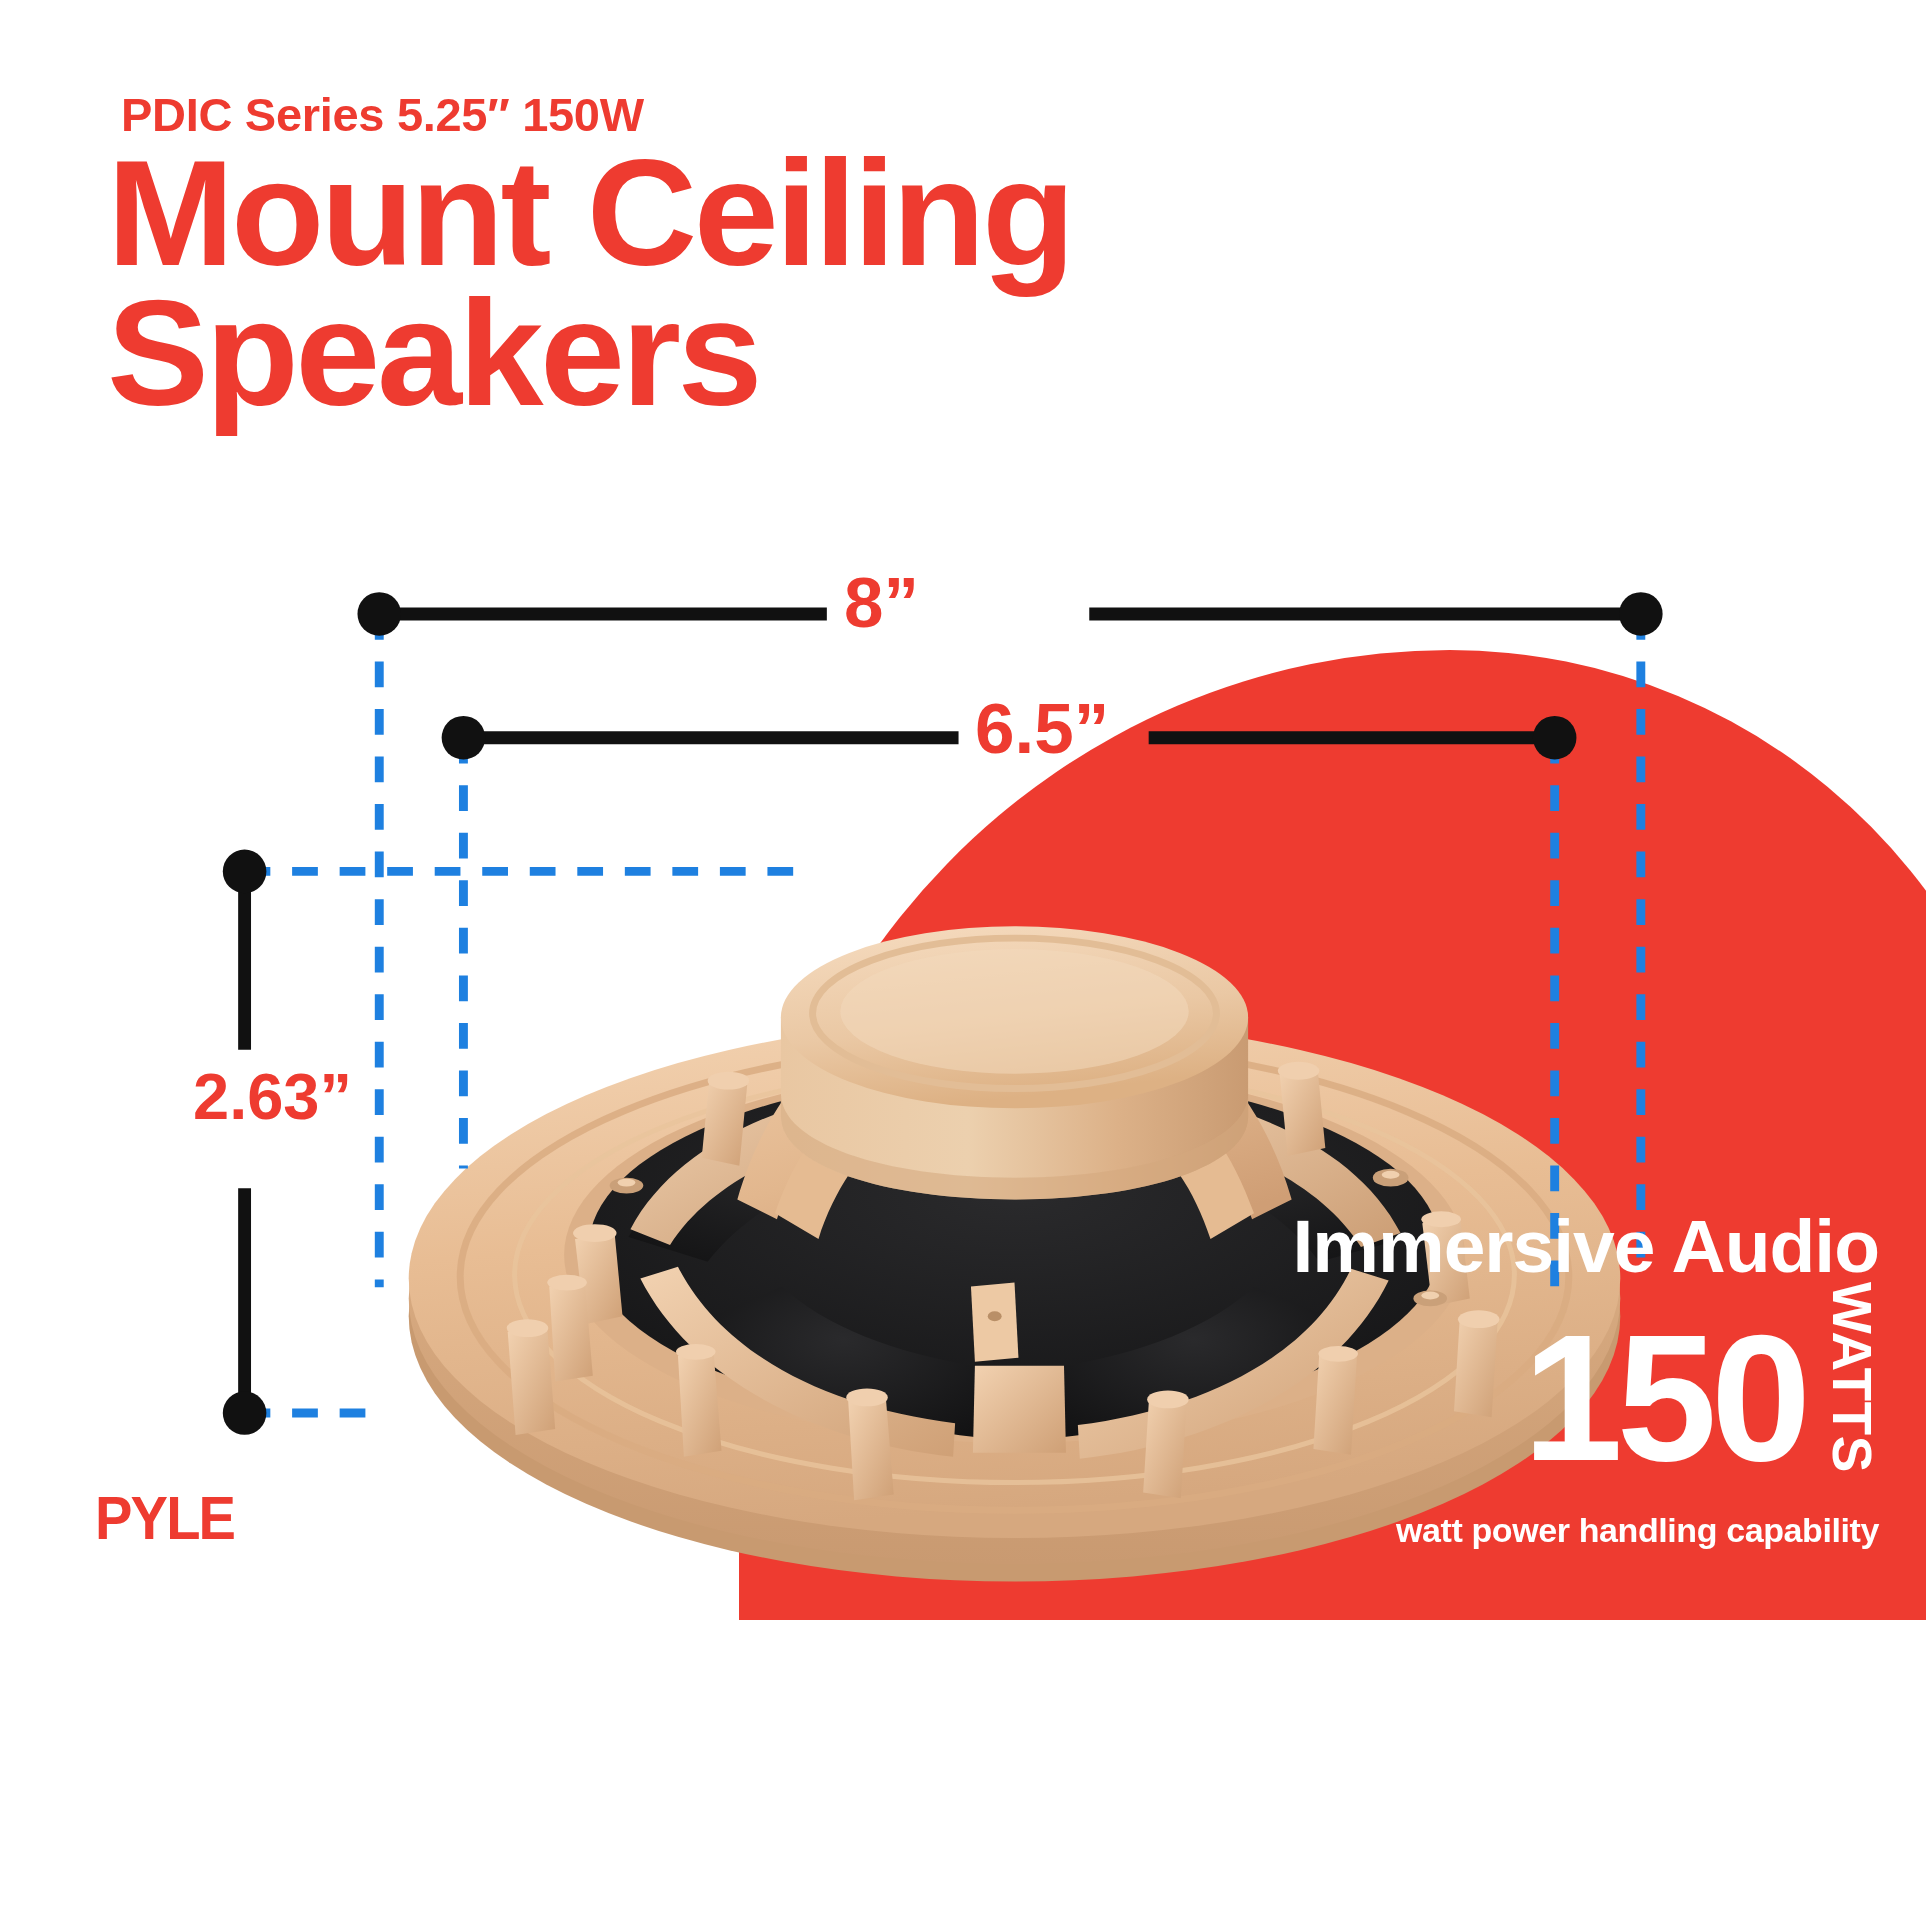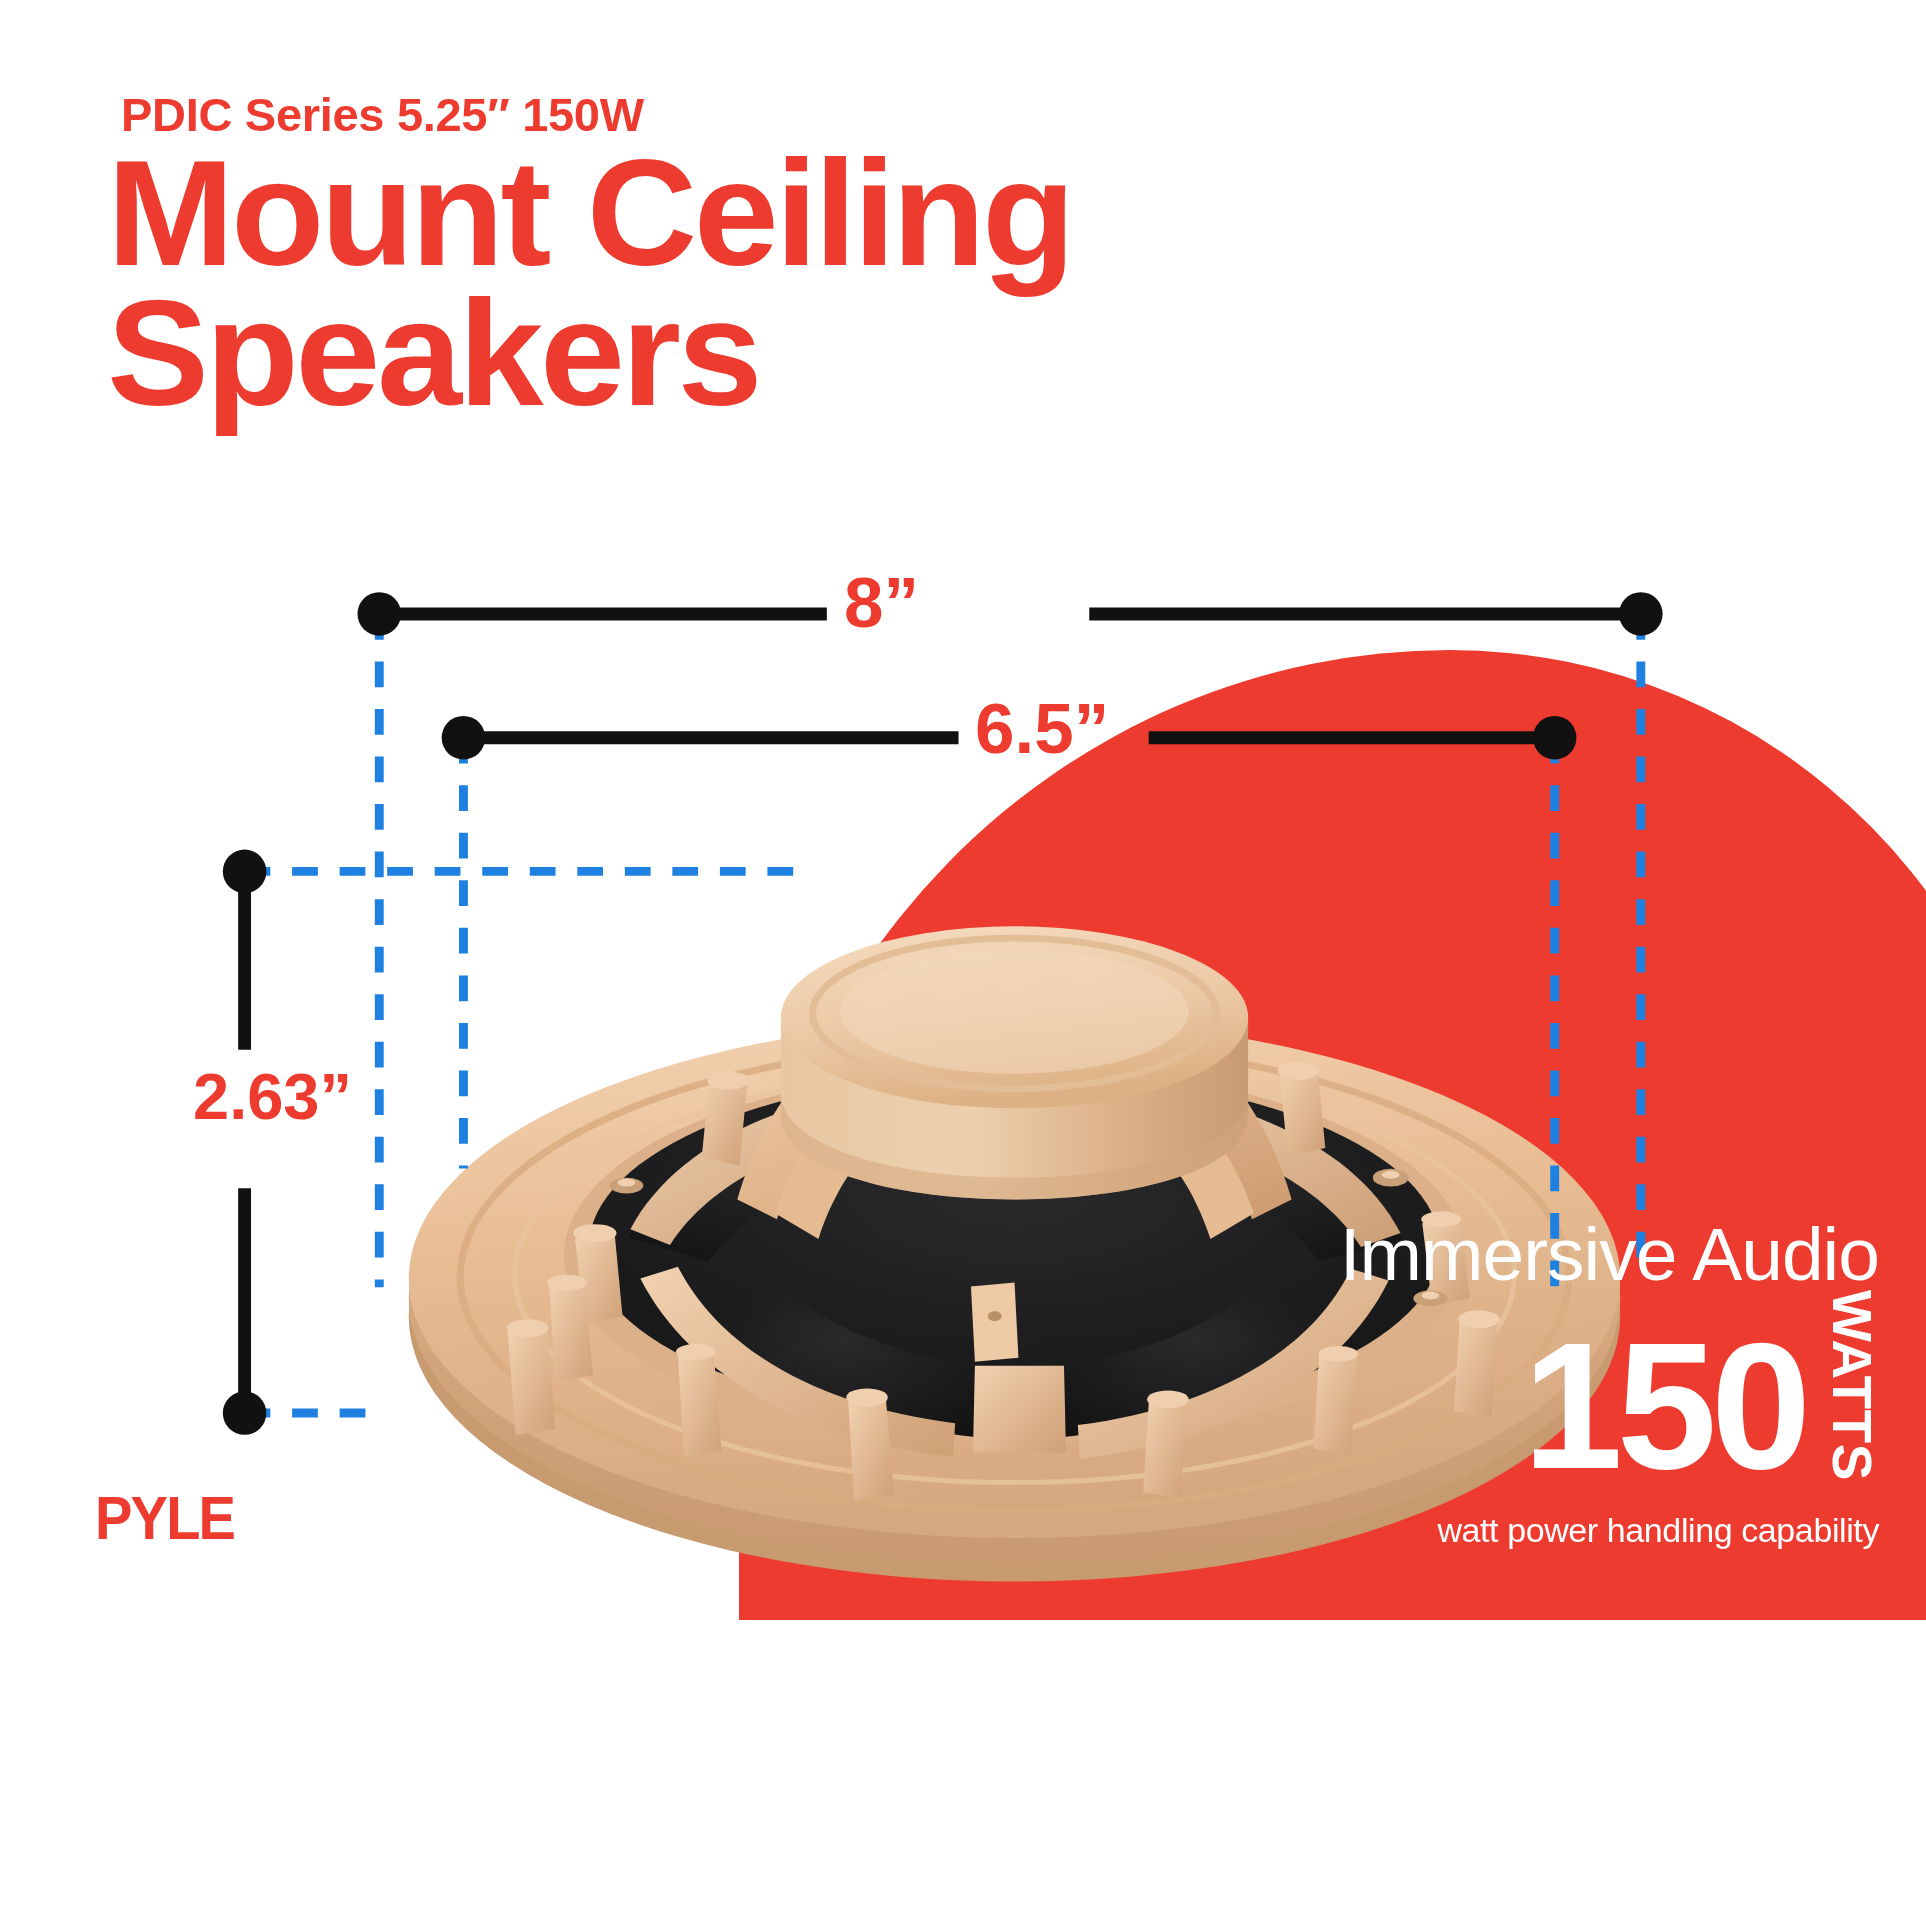--- a/index.html
+++ b/index.html
@@ -73,21 +73,21 @@
   .badge{
     position:absolute;
     right:48px;
     bottom:73px;
     z-index:8;
     text-align:right;
     color:#ffffff;
   }
   .badge-title{
     font-size:75px;
-    font-weight:normal;
+    font-weight:bold;
     letter-spacing:-1px;
     line-height:1;
     margin:0;
   }
   .badge-row{
     display:flex;
     align-items:flex-end;
     justify-content:flex-end;
     gap:6px;
     margin-top:2px;
@@ -103,23 +103,23 @@
     writing-mode:vertical-rl;
     font-size:55px;
     font-weight:bold;
     letter-spacing:0.5px;
     line-height:1;
     margin:0 0 8px 0;
     transform:translateY(-4px);
   }
   .badge-sub{
     font-size:34px;
-    font-weight:normal;
-    line-height:1;
-    margin:20px 0 0 0;
+    font-weight:bold;
+    line-height:1;
+    margin:28px 0 0 0;
     letter-spacing:-0.4px;
   }
 
   
   .logo{
     position:absolute;
     left:95px;
     bottom:71px;
     z-index:8;
     color:#ee3b30;

